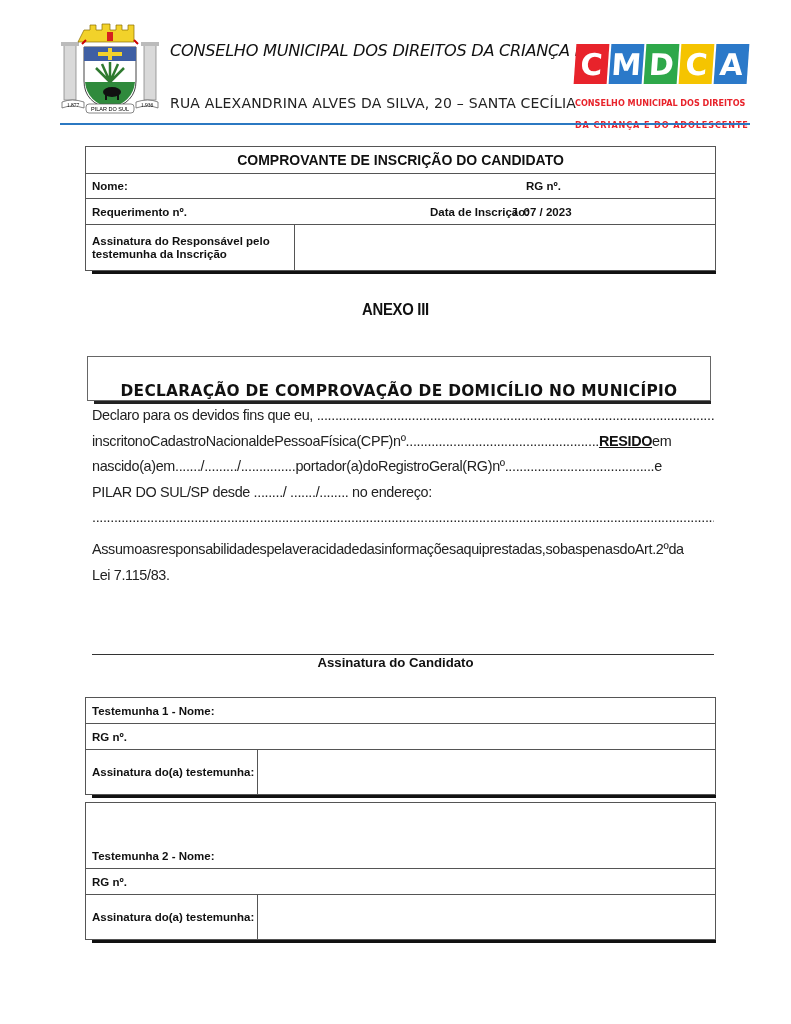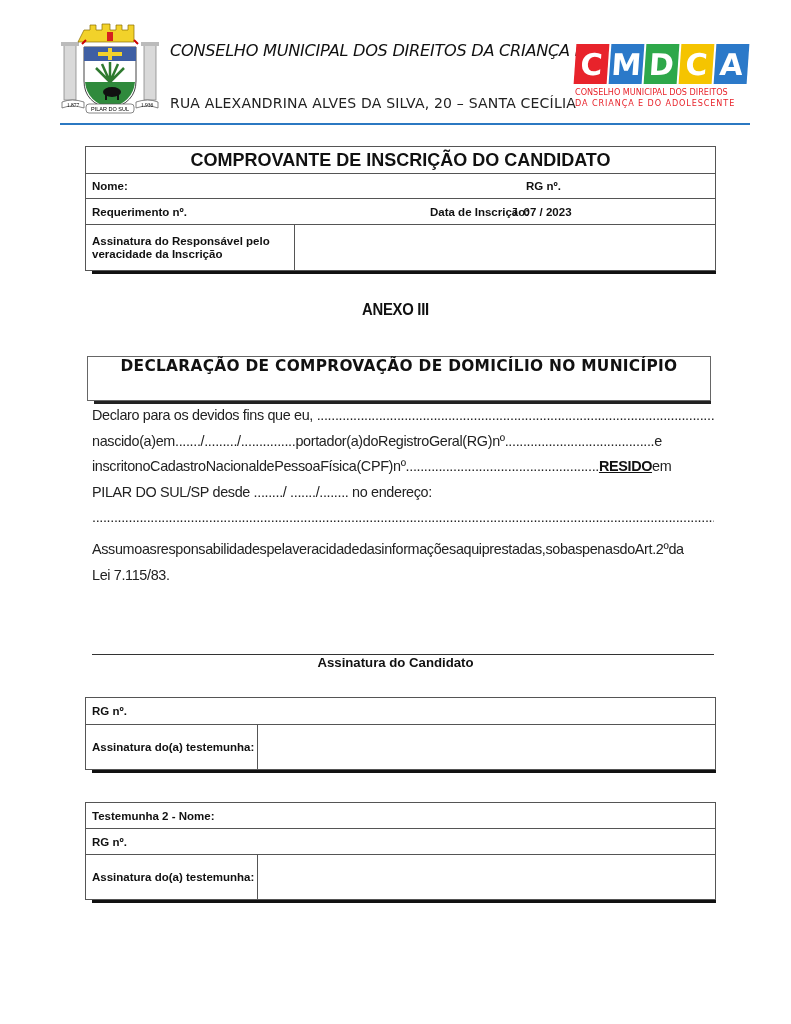--- a/index.html
+++ b/index.html
@@ -7,35 +7,35 @@
 
   
   .crest { position:absolute; left:60px; top:22px; width:100px; height:92px; }
   .header-title { position:absolute; left:170px; top:40px; width:400px; text-align:center; font-family:"DejaVu Sans", sans-serif; font-style:italic; font-size:16.2px; line-height:22px; color:#111; letter-spacing:-0.3px; }
   .header-title .l1 { display:block; white-space:nowrap; }
   .header-title .l2 { display:block; white-space:nowrap; }
   .header-address { position:absolute; left:170px; top:95px; width:400px; text-align:center; font-family:"DejaVu Sans", sans-serif; font-size:14px; color:#222; letter-spacing:0.2px; white-space:nowrap; }
   .cmdca { position:absolute; left:575px; top:44px; width:175px; height:70px; }
   .cmdca-letters { display:flex; gap:2px; height:42px; }
   .cmdca-letter { width:33px; height:40px; display:flex; align-items:center; justify-content:center; color:#fff; font-family:"DejaVu Sans", sans-serif; font-weight:bold; font-size:30px; transform:skewX(-4deg); }
-  .cmdca-sub { font-family:"DejaVu Sans", sans-serif; font-weight:normal; color:#e8232b; font-size:8.1px; line-height:10px; white-space:nowrap; margin-top:1px; }
+  .cmdca-sub { font-family:"DejaVu Sans", sans-serif; font-weight:bold; color:#e8232b; font-size:8.1px; line-height:10px; white-space:nowrap; margin-top:12px; }
   .header-rule { position:absolute; left:60px; top:123px; width:690px; height:2px; background:#2b78c2; }
 
   
   .tbl { position:absolute; left:85px; width:631px; border:1px solid #555; box-sizing:border-box; background:#fff; }
   .tbl::after { content:""; position:absolute; left:6px; right:-1px; bottom:-4px; height:3px; background:#111; }
   .row { border-top:1px solid #555; position:relative; box-sizing:border-box; font-size:11.5px; font-weight:bold; }
   .row:first-child { border-top:none; }
   .row .cell { position:absolute; top:0; bottom:0; display:flex; align-items:center; }
-  .row.title { height:26px; font-size:18px; text-align:center; display:flex; align-items:center; justify-content:center; }
+  .row.title { height:26px; font-size:14px; text-align:center; display:flex; align-items:center; justify-content:center; }
   .vline { position:absolute; top:0; bottom:0; width:1px; background:#555; }
 
   .anexo { position:absolute; left:0; width:791px; top:300px; text-align:center; font-size:16.5px; font-weight:bold; letter-spacing:-0.3px; transform:scaleX(0.9); }
 
-  .decl-box { position:absolute; left:87px; top:356px; width:624px; height:45px; border:1px solid #666; box-sizing:border-box; display:flex; align-items:flex-start; justify-content:center; }
+  .decl-box { position:absolute; left:87px; top:356px; width:624px; height:45px; border:1px solid #666; box-sizing:border-box; display:flex; align-items:flex-end; justify-content:center; }
   .decl-box::after { content:""; position:absolute; left:6px; right:-1px; bottom:-4px; height:3px; background:#222; }
   .decl-title { font-family:"DejaVu Sans", sans-serif; font-weight:bold; font-size:15.4px; letter-spacing:0.3px; white-space:nowrap; }
 
   .para { position:absolute; left:92px; width:622px; font-size:14.4px; line-height:25.5px; text-align:justify; color:#222; letter-spacing:-0.35px; }
   .para .ln { display:block; white-space:nowrap; overflow:hidden; }
   .just { display:flex; justify-content:space-between; }
   .resido { font-weight:bold; text-decoration:underline; color:#111; }
   .right { text-align:right; }
 
   .sig-line { position:absolute; left:92px; top:654px; width:622px; height:1px; background:#333; }
@@ -101,62 +101,65 @@
     <span class="cell" style="left:440px;">RG nº.</span>
   </div>
   <div class="row" style="height:26px;">
     <span class="cell" style="left:6px;">Requerimento nº.</span>
     <span class="cell" style="left:312px;margin-left:32px;">Data de Inscrição:</span>
     <span class="cell" style="left:428px;white-space:pre;">/  07 / 2023</span>
   </div>
   <div class="row" style="height:46px;">
     <span class="cell" style="left:6px;line-height:13px;flex-direction:column;align-items:flex-start;justify-content:center;">
       <span>Assinatura do Responsável pelo</span>
-      <span>veracidade da Inscrição</span>
+      <span>testemunha da Inscrição</span>
     </span>
     <span class="vline" style="left:208px;"></span>
     <span class="cell" style="left:209px;right:0;"></span>
   </div>
 </div>
 
 <div class="anexo">ANEXO III</div>
 
 <div class="decl-box">
   <span class="decl-title">DECLARAÇÃO DE COMPROVAÇÃO DE DOMICÍLIO NO MUNICÍPIO</span>
 </div>
 
 <div class="para" style="top:403px;">
   <span class="ln">Declaro para os devidos fins que eu, .........................................................................................................................,</span>
+  <span class="ln just" id="line3"><span>inscrito</span><span>no</span><span>Cadastro</span><span>Nacional</span><span>de</span><span>Pessoa</span><span>Física</span><span>(CPF)</span><span>nº</span><span>.....................................................</span><span class="resido">RESIDO</span><span>em</span></span>
   <span class="ln just" id="line2"><span>nascido(a)</span><span>em</span><span>.......</span><span>/.........</span><span>/</span><span>...............</span><span>portador</span><span>(a)</span><span>do</span><span>Registro</span><span>Geral</span><span>(RG)</span><span>nº.........................................e</span></span>
-  <span class="ln just" id="line3"><span>inscrito</span><span>no</span><span>Cadastro</span><span>Nacional</span><span>de</span><span>Pessoa</span><span>Física</span><span>(CPF)</span><span>nº</span><span>.....................................................</span><span class="resido">RESIDO</span><span>em</span></span>
   <span class="ln">PILAR DO SUL/SP desde ......../ ......./........ no endereço:</span>
   <span class="ln">...............................................................................................................................................................................</span>
 </div>
 
 <div class="para" style="top:537px;">
   <span class="ln just" id="resp1"><span>Assumo</span><span>as</span><span>responsabilidades</span><span>pela</span><span>veracidade</span><span>das</span><span>informações</span><span>aqui</span><span>prestadas,</span><span>sob</span><span>as</span><span>penas</span><span>do</span><span>Art.</span><span>2º</span><span>da</span></span>
   <span class="ln">Lei 7.115/83.</span>
 </div>
 
 <div class="sig-line"></div>
 <div class="sig-label">Assinatura do Candidato</div>
 
 <div class="tbl" style="top:697px;">
+  <div class="row" style="height:25px;">
+    <span class="cell" style="left:6px;">Testemunha 1 - Nome:</span>
+  </div>
   <div class="row" style="height:26px;">
     <span class="cell" style="left:6px;">RG nº.</span>
   </div>
   <div class="row" style="height:45px;">
     <span class="cell" style="left:6px;">Assinatura do(a) testemunha:</span>
     <span class="vline" style="left:171px;"></span>
     <span class="cell" style="left:172px;right:0;"></span>
   </div>
 </div>
 
 <div class="tbl" style="top:802px;">
-  <div class="row" style="height:25px;">
+  <div class="row" style="height:25px;margin-top:40px;">
     <span class="cell" style="left:6px;">Testemunha 2 - Nome:</span>
   </div>
   <div class="row" style="height:26px;">
     <span class="cell" style="left:6px;">RG nº.</span>
   </div>
   <div class="row" style="height:45px;">
     <span class="cell" style="left:6px;">Assinatura do(a) testemunha:</span>
     <span class="vline" style="left:171px;"></span>
     <span class="cell" style="left:172px;right:0;"></span>
   </div>

